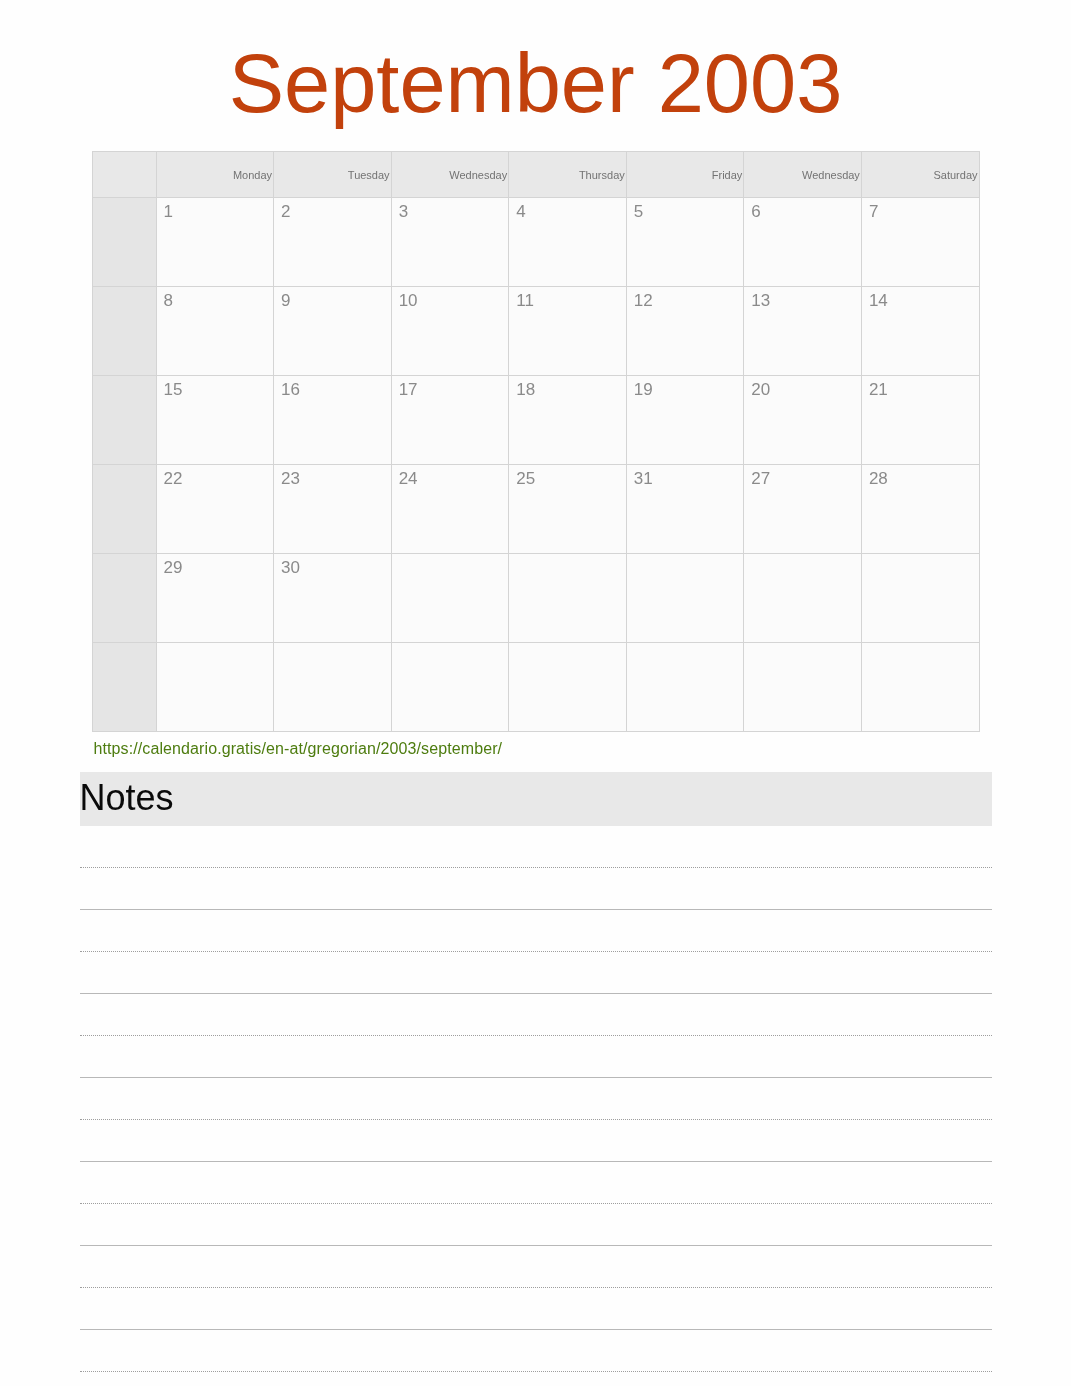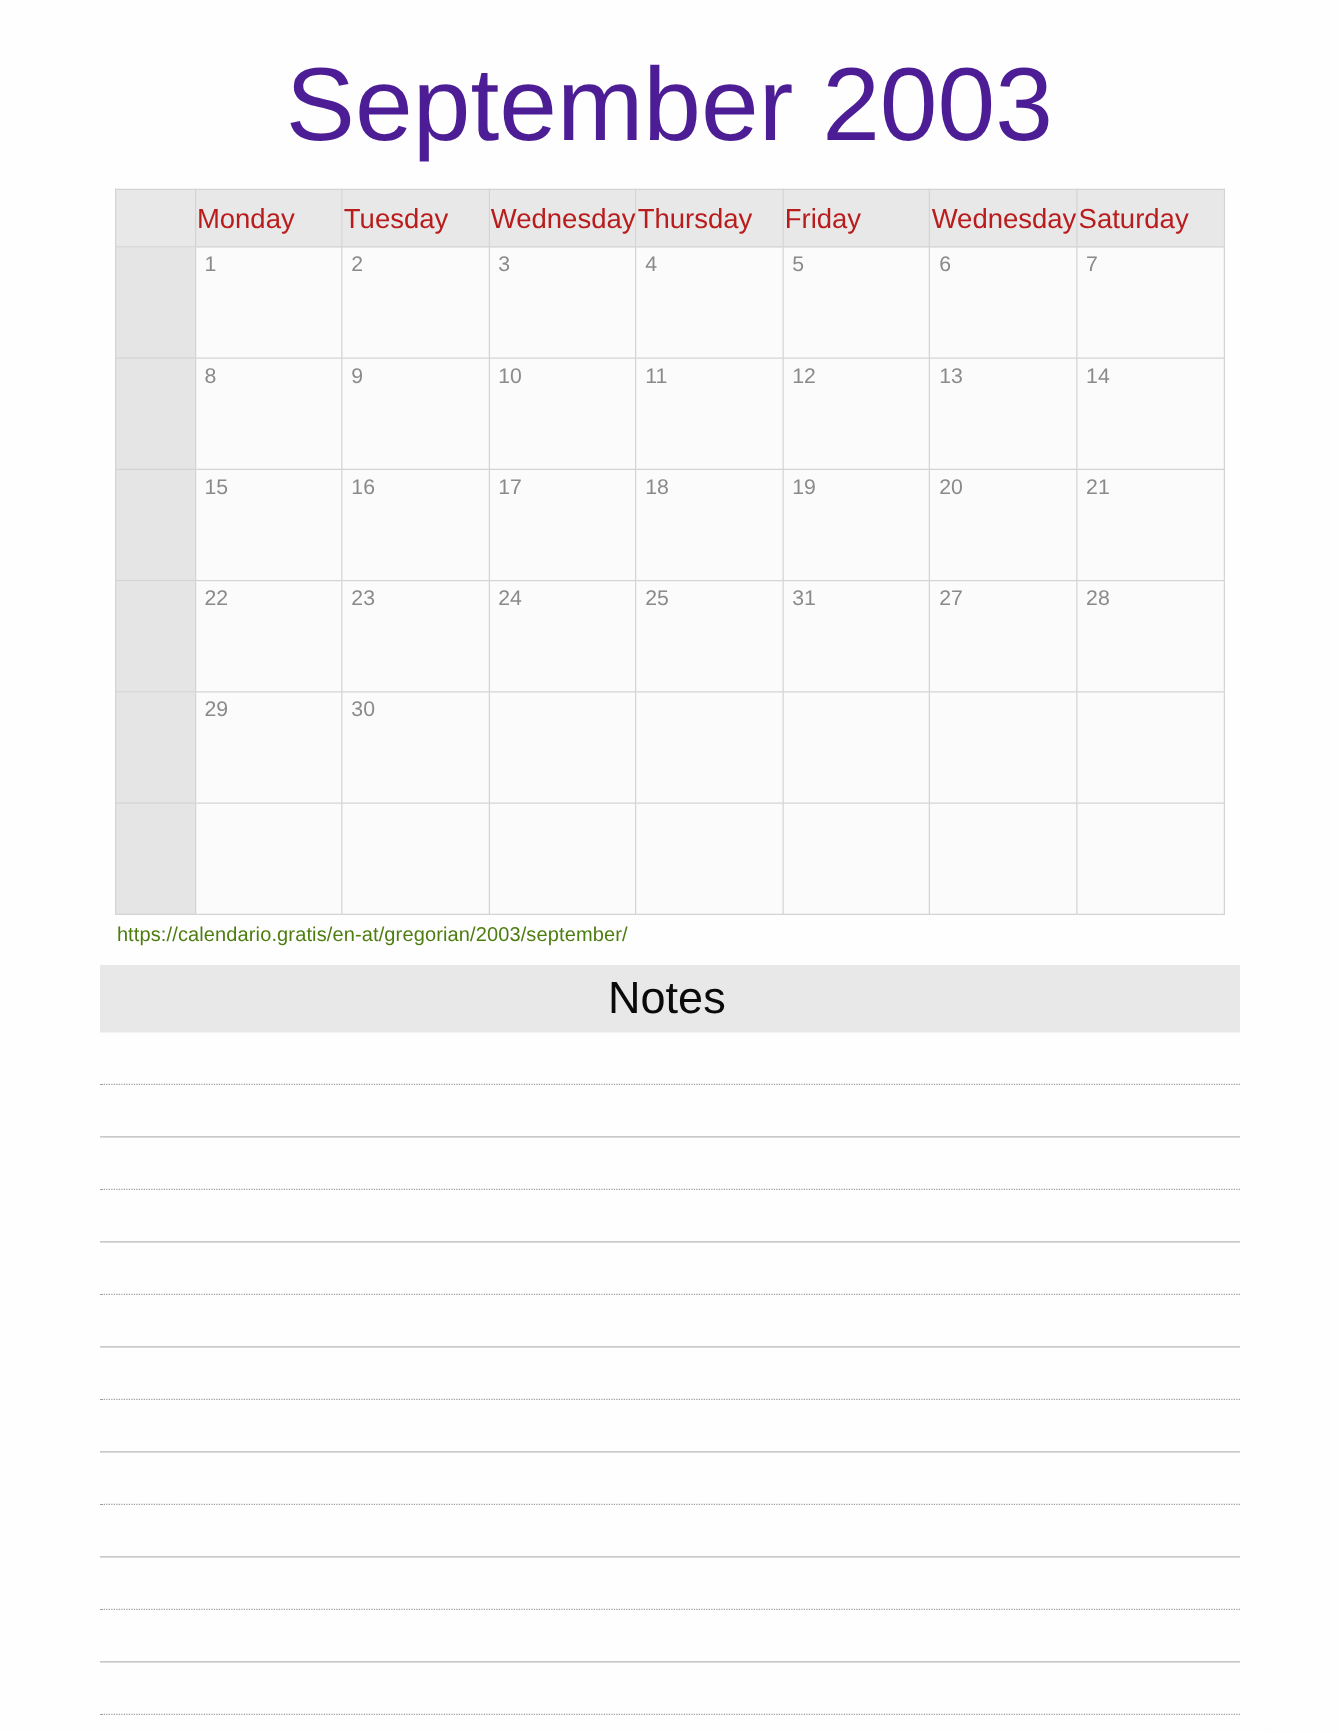--- a/index.html
+++ b/index.html
@@ -23,44 +23,44 @@
   }
   .title {
     text-align: center;
     font-size: 83px;
     font-weight: normal;
     letter-spacing: 0px;
     line-height: 1;
     padding-top: 42px;
     padding-bottom: 0;
     margin: 0;
-    color: #4c1d95;
+    color: #c2410c;
     font-family: "Liberation Sans", sans-serif;
   }
   .calendar-wrap {
     margin: 26px auto 0 auto;
     width: 888px;
     position: relative;
   }
   table.calendar {
     border-collapse: collapse;
     width: 888px;
     table-layout: fixed;
   }
   table.calendar col.weekcol { width: 64px; }
   table.calendar th, table.calendar td {
     border: 1px solid #d4d4d4;
   }
   table.calendar thead th {
     background: #e8e8e8;
-    font-size: 22px;
+    font-size: 11px;
     font-weight: normal;
     height: 43px;
-    text-align: left;
-    color: #b91c1c;
+    text-align: right;
+    color: #737373;
     vertical-align: middle;
   }
   th.corner {
     background: #e5e5e5;
     border-right: 1px solid #d4d4d4;
   }
   td.weekspacer {
     background: #e5e5e5;
     border-right: 1px solid #d4d4d4;
   }
@@ -78,21 +78,20 @@
     color: #4d7c0f;
     margin: 8px 0 0 2px;
     letter-spacing: 0.1px;
   }
   .notes-wrap {
     margin: 14px auto 0 auto;
     width: 912px;
   }
   .notes-header {
     background: #e8e8e8;
-    text-align: center;
     font-size: 36px;
     line-height: 1.25;
     padding: 3px 4px 6px 0;
     color: #0a0a0a;
   }
   .notes-lines {
     margin-top: 0;
   }
   .note-line {
     height: 41px;

